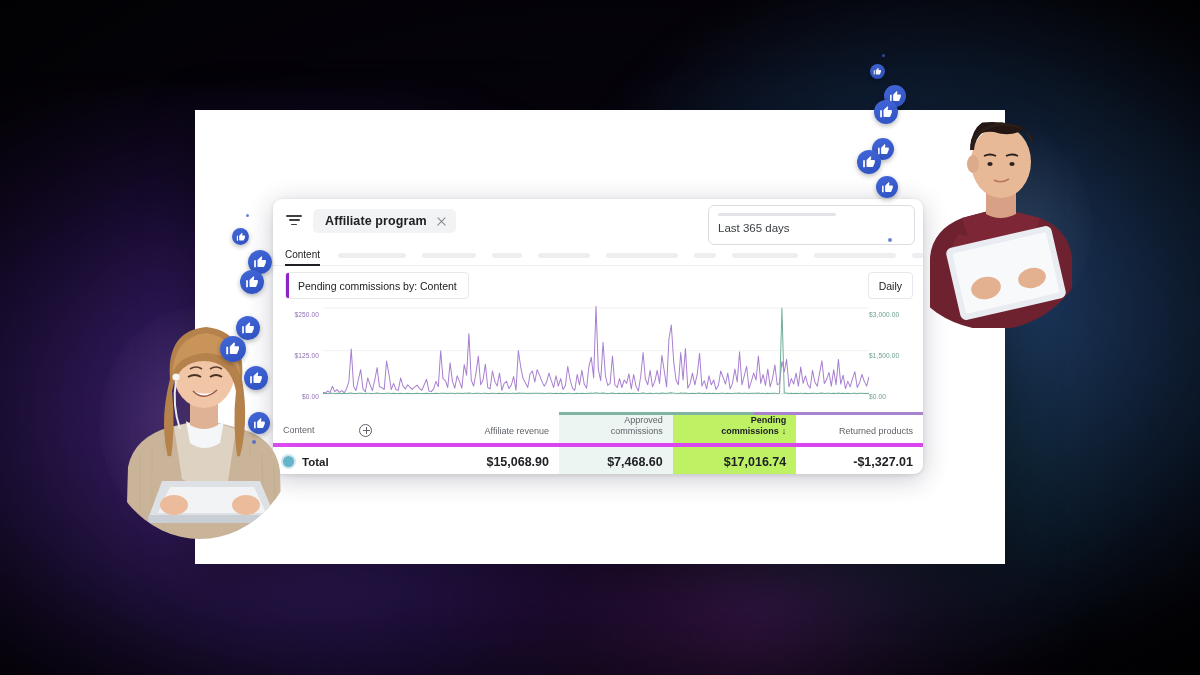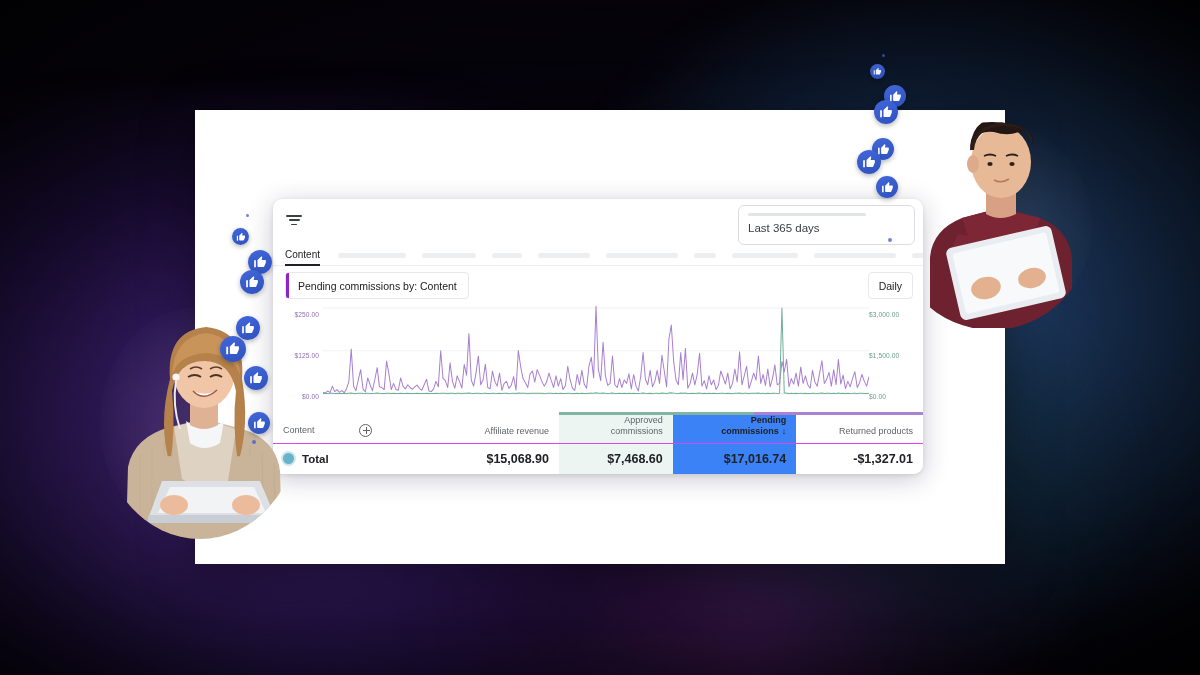--- a/index.html
+++ b/index.html
@@ -64,21 +64,21 @@
     background:#f1f3f4; border-radius:5px; padding:5px 9px 5px 12px;
     font-size:12.5px; font-weight:700; color:#202124; letter-spacing:.1px;
   }
   .chip-x { position:relative; width:11px; height:11px; opacity:.62; flex:0 0 auto; }
   .chip-x:before, .chip-x:after {
     content:""; position:absolute; left:0; top:5px; width:11px; height:1.3px; background:#3c4043;
   }
   .chip-x:before{ transform:rotate(45deg);} .chip-x:after{ transform:rotate(-45deg);}
 
   .date-box {
-    position:absolute; right:8px; top:6px; width:177px; height:40px;
+    position:absolute; right:8px; top:6px; width:207px; height:40px;
     border:1px solid #dadce0; border-radius:6px; background:#fff;
     padding:6px 9px 0 9px;
   }
   .date-skeleton { width:118px; height:3px; background:#e2e4e7; border-radius:2px; margin:1px 0 6px; }
   .date-label { font-size:11.5px; color:#3c4043; }
 
   
   .tabs { display:flex; align-items:flex-end; height:23px; padding:0 12px; position:relative; }
   .tabs:after { content:""; position:absolute; left:0; right:0; bottom:0; height:1px; background:#eceef0; }
   .tab-active { font-size:10px; color:#202124; padding-bottom:4px; border-bottom:2px solid #202124; position:relative; z-index:2; }
@@ -113,24 +113,24 @@
   .ttb-blank  { background:transparent; }
 
   .tbl { width:100%; border-collapse:collapse; table-layout:fixed; }
   .tbl th {
     font-size:9px; font-weight:400; color:#5f6368; vertical-align:bottom;
     padding:0 10px 6px; text-align:right; line-height:1.2;
   }
   .tbl th.left { text-align:left; }
   .tbl th.sorted { font-weight:700; color:#202124; }
   .col-approved { background:#edf5f2; }
-  .col-pending  { background:#3b82f6; }
+  .col-pending  { background:#bef264; }
   .tbl td {
     font-size:12.5px; font-weight:700; color:#202124;
-    padding:8px 10px; text-align:right; border-top:1px solid #d946ef;
+    padding:8px 10px; text-align:right; border-top:4px solid #d946ef;
   }
   .tbl td.left { text-align:left; font-size:11.5px; }
   .total-cell { display:flex; align-items:center; gap:8px; }
   .dot { width:11px; height:11px; border-radius:50%; background:#63b3c9; box-shadow:0 0 0 2px #cfe6ee; flex:0 0 auto;}
   .plus-icon { display:inline-block; width:13px; height:13px; border:1px solid #5f6368; border-radius:50%; position:relative; vertical-align:middle; }
   .plus-icon:before,.plus-icon:after{ content:""; position:absolute; background:#5f6368; }
   .plus-icon:before{ left:2.6px; top:5.6px; width:7px; height:1px; }
   .plus-icon:after { top:2.6px; left:5.6px; height:7px; width:1px; }
   .sort-arrow { font-size:9px; margin-left:3px; }
 
@@ -162,20 +162,24 @@
 
 <div id="stage"></div>
 
 <div id="dashboard">
 
   <div class="dash-header">
     <div class="funnel-icon">
       <span></span>
         <span></span>
         <span></span>
+    </div>
+    <div class="filter-chip">
+      <span>Affiliate program</span>
+      <span class="chip-x"></span>
     </div>
 
     <div class="date-box">
       <div class="date-skeleton"></div>
       <div class="date-label">Last 365 days</div>
     </div>
   </div>
 
   <div class="tabs">
     <div class="tab-active">Content</div>

